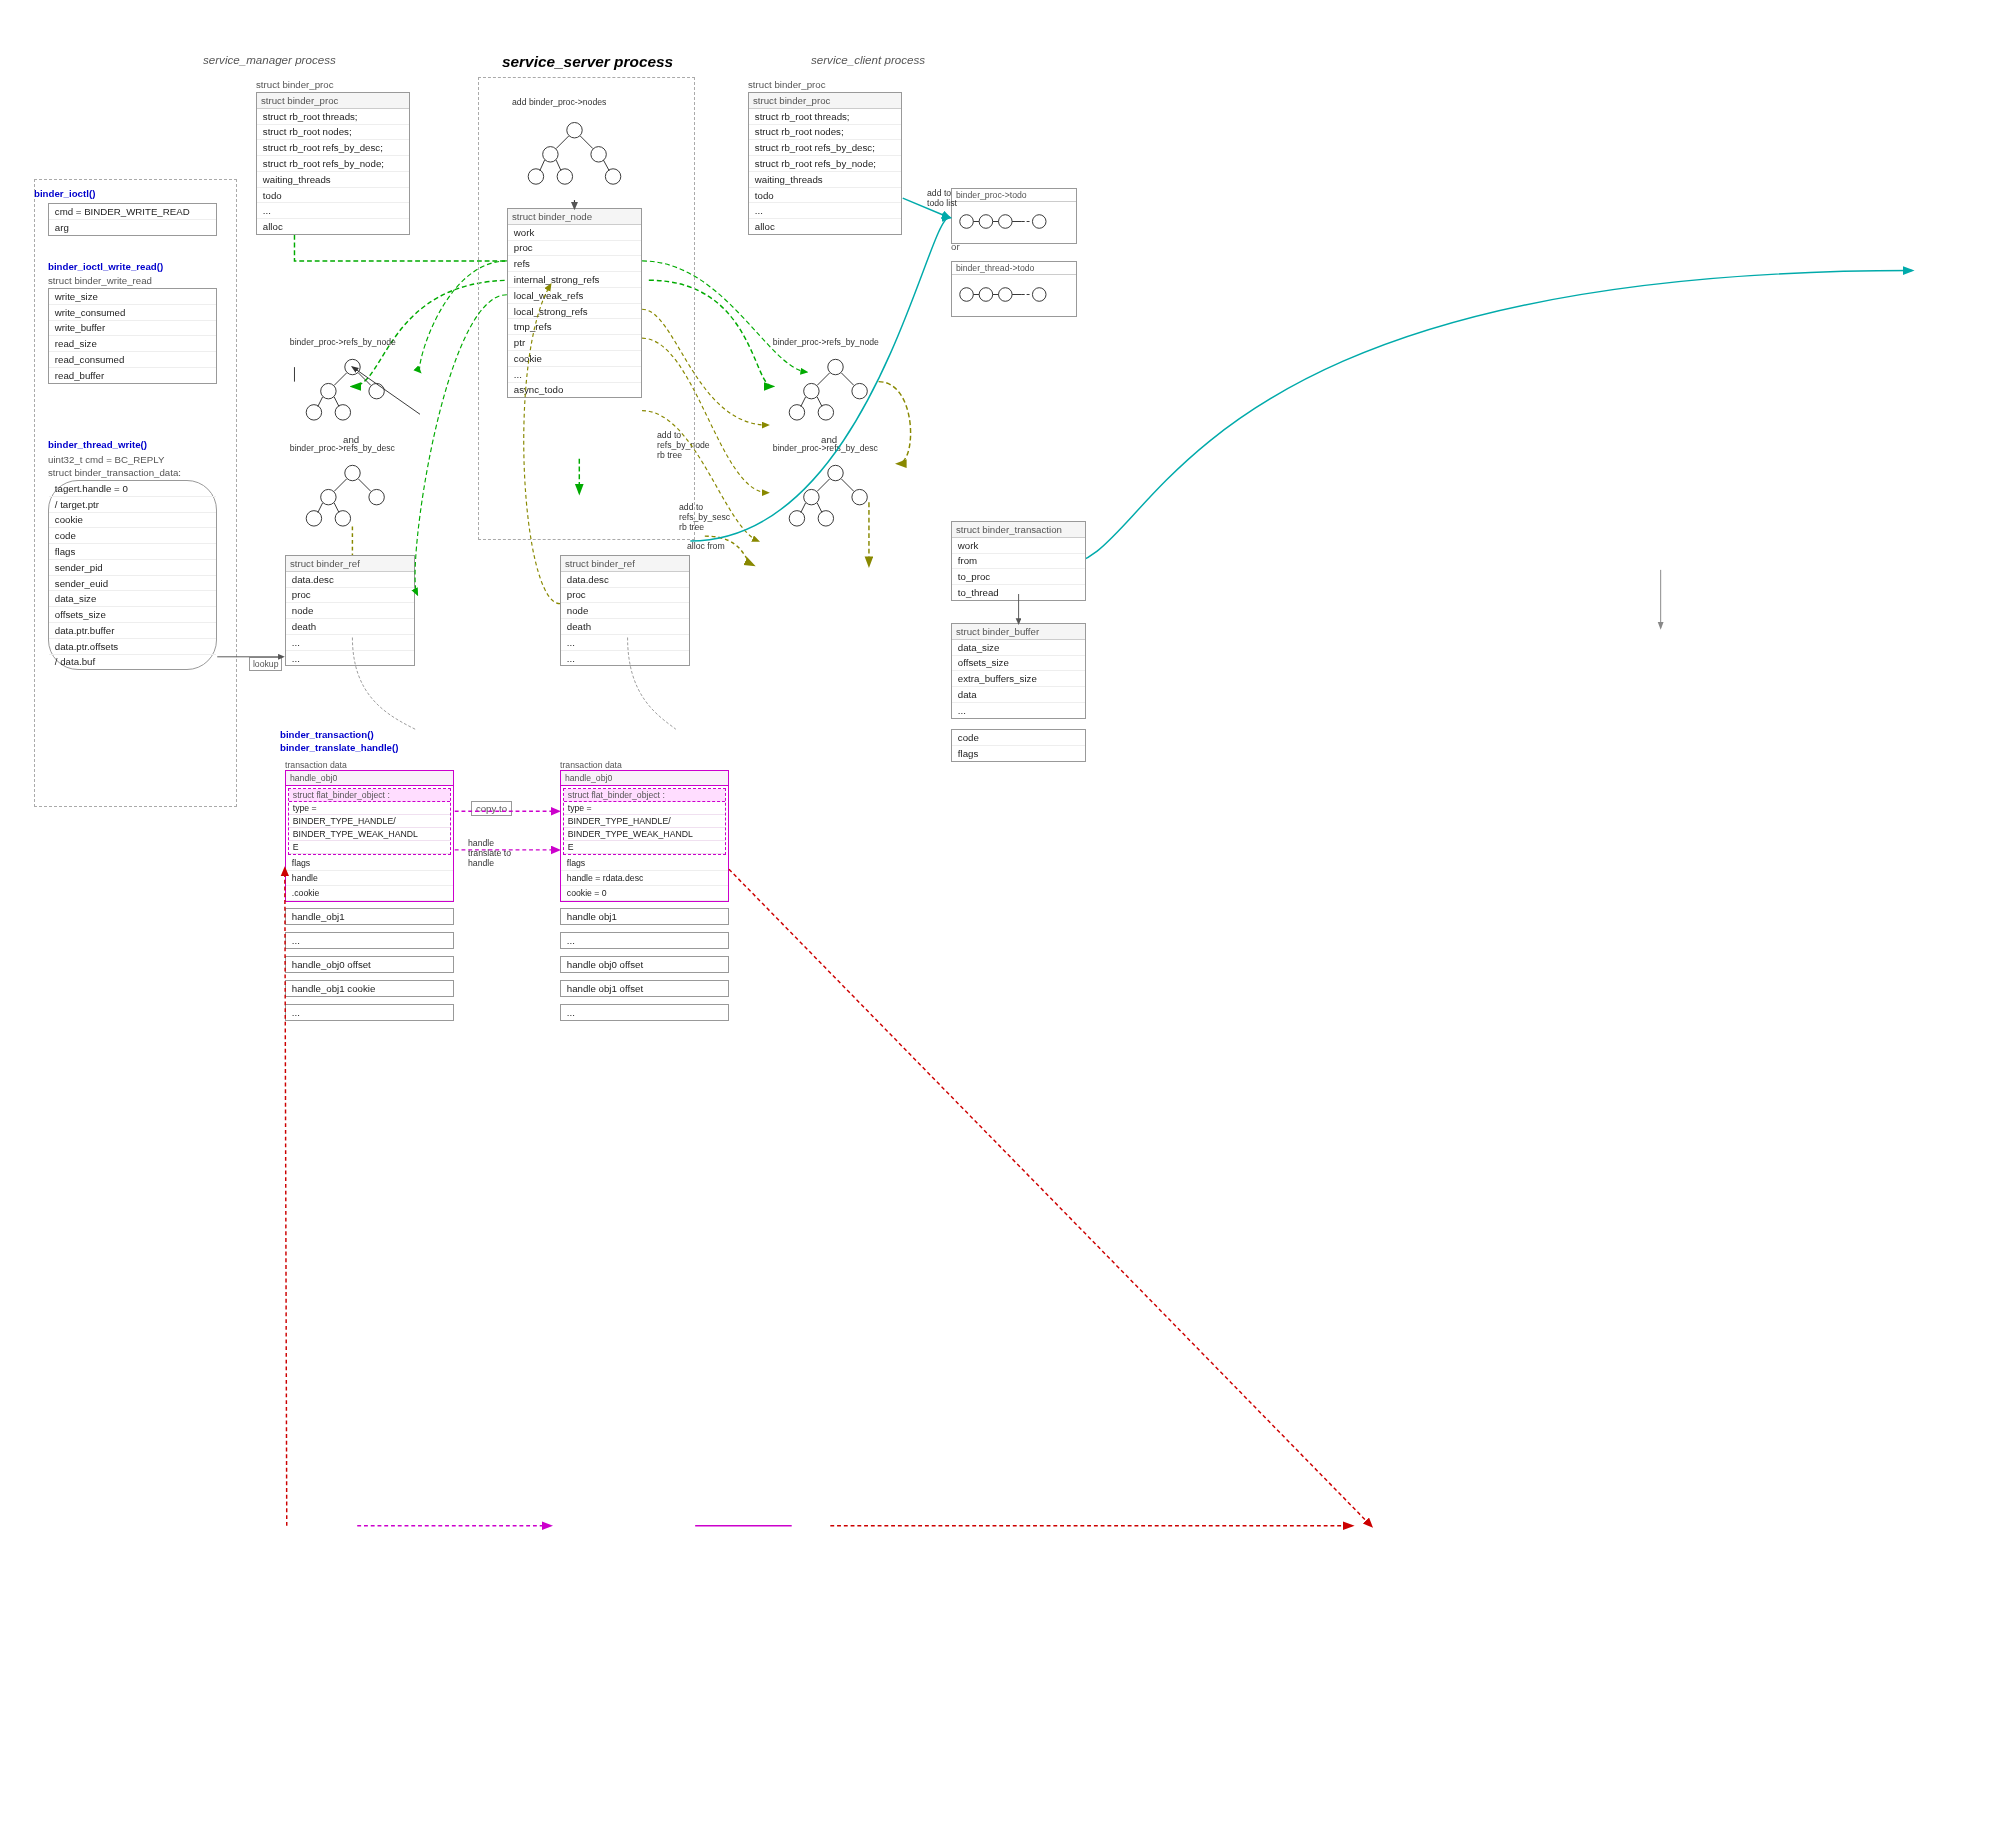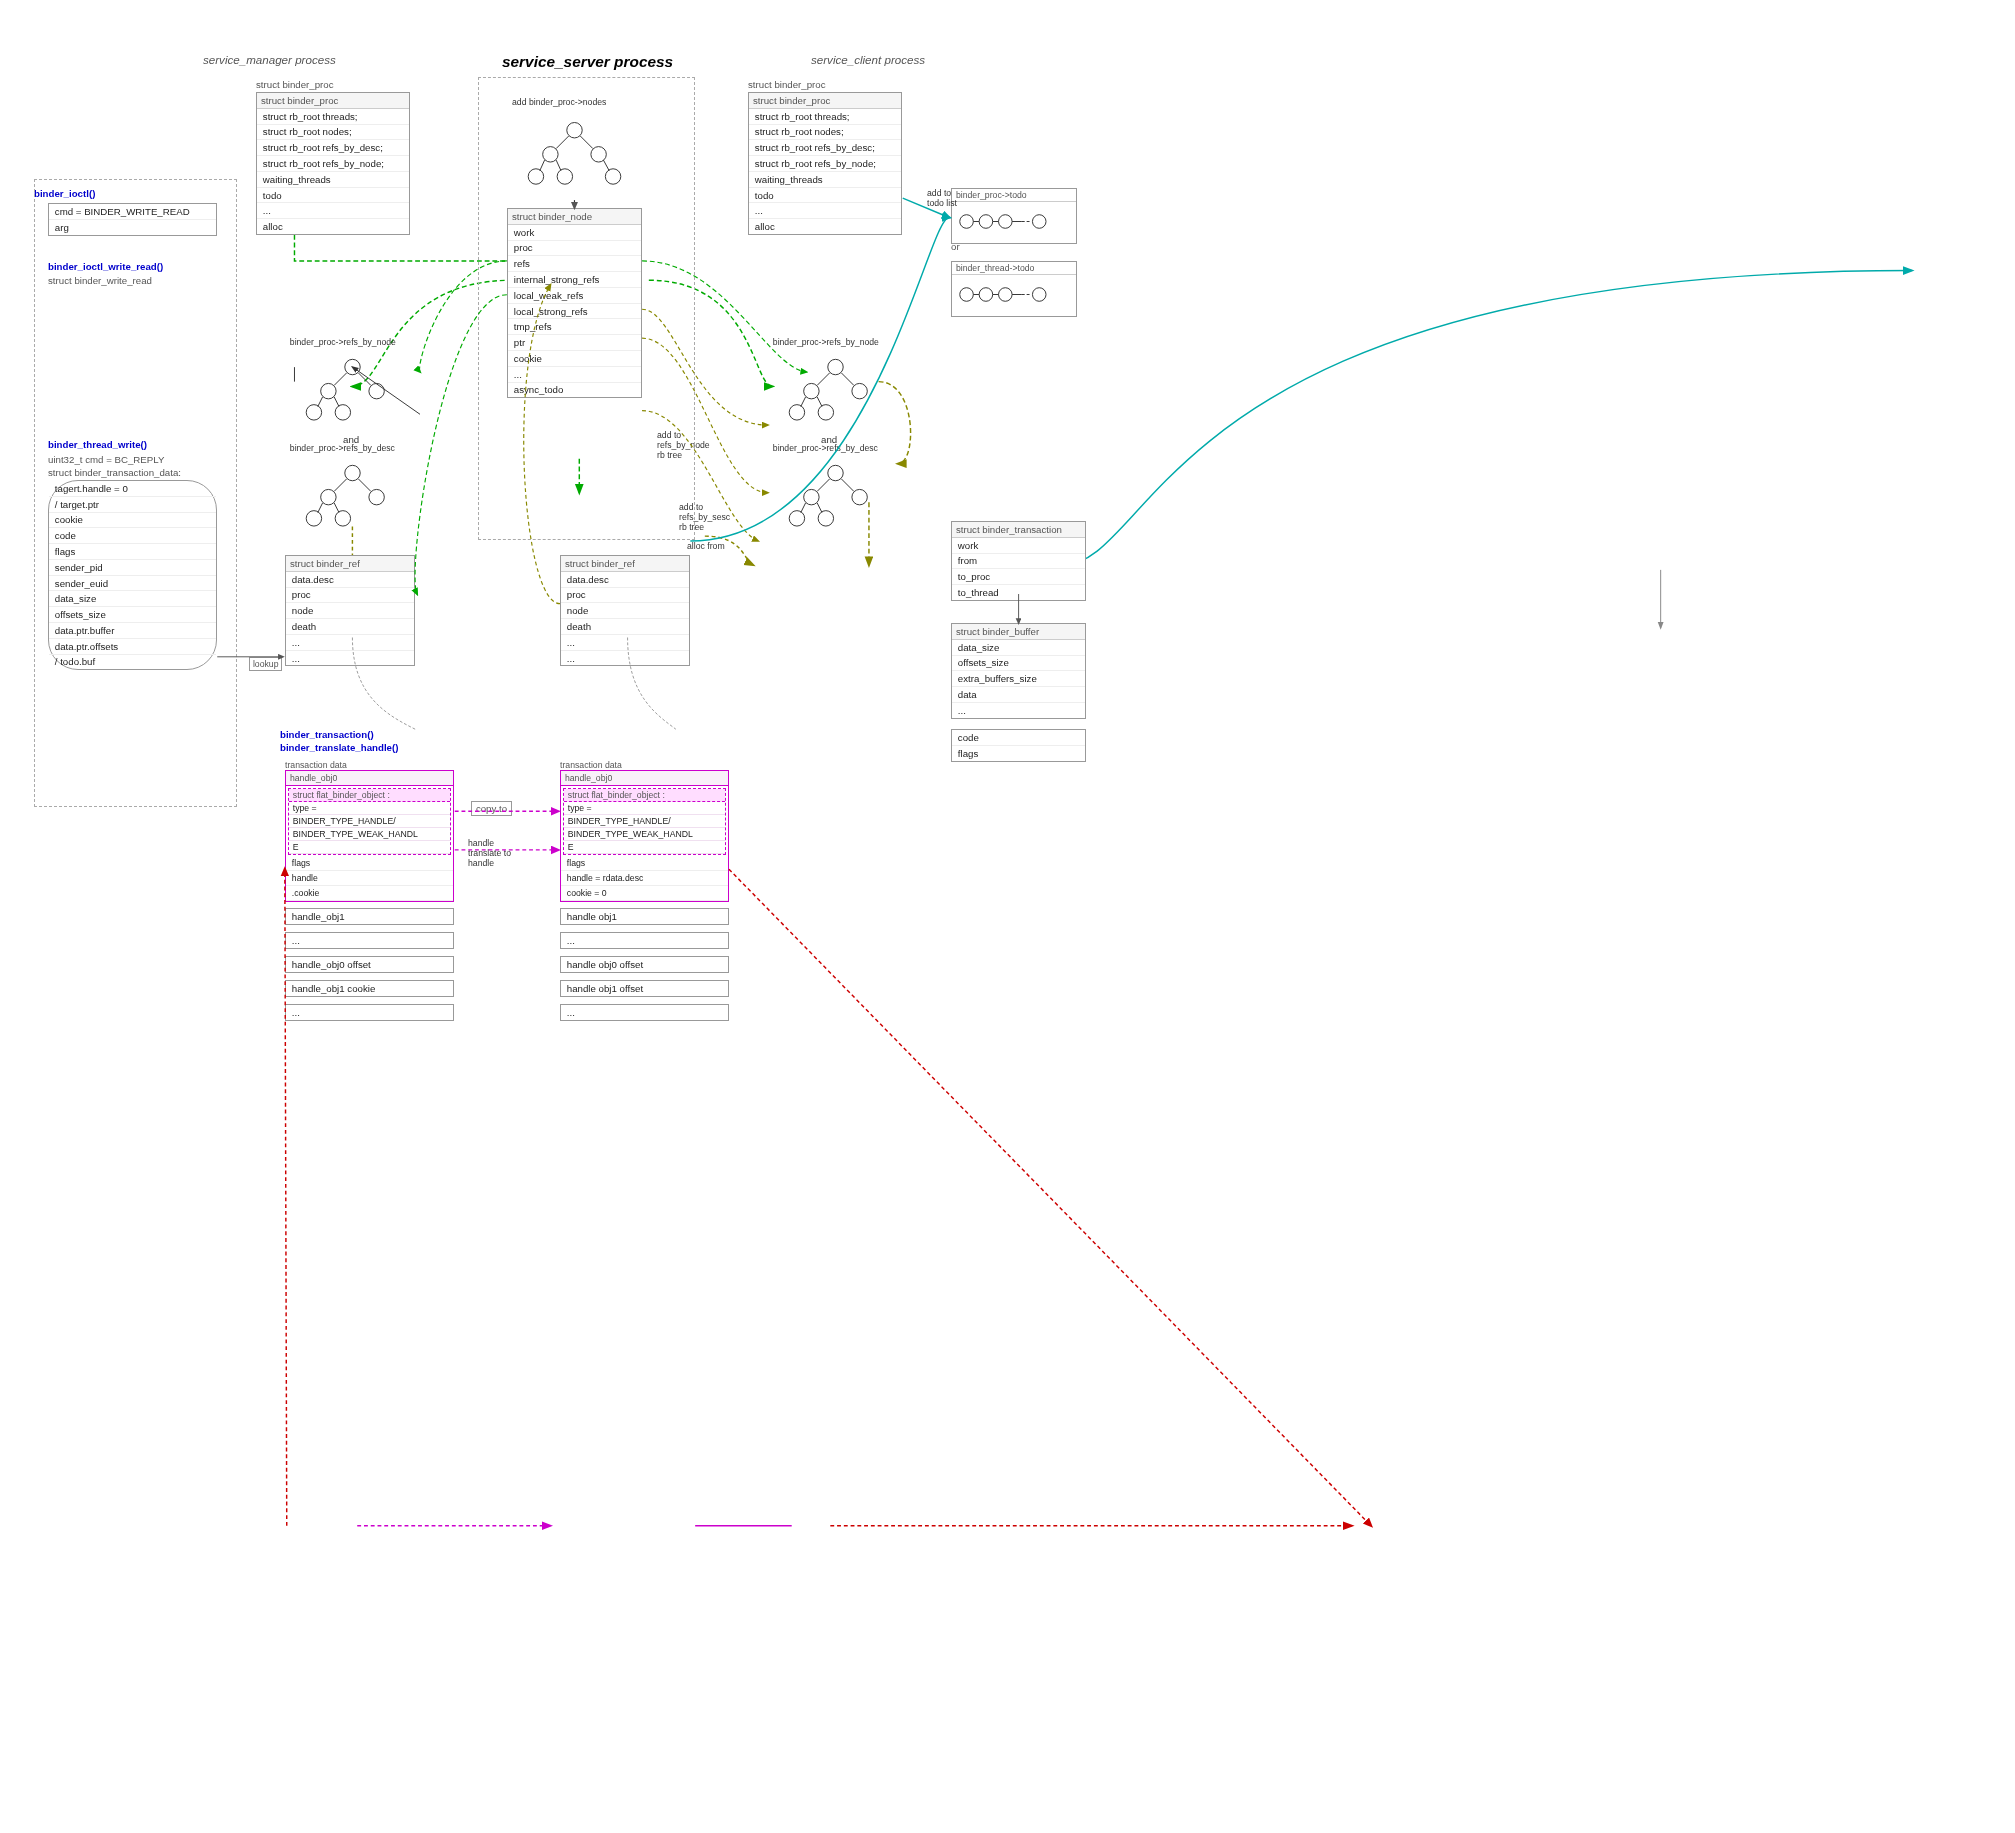--- a/index.html
+++ b/index.html
@@ -356,37 +356,45 @@
   </div>
 
   <div class="func-label" style="left:34px; top:188px;">binder_ioctl()</div>
   <div class="struct-box" style="left:48px; top:203px; width:169px;">
     <div class="field">cmd = BINDER_WRITE_READ</div>
     <div class="field">arg</div>
   </div>
 
   <div class="func-label" style="left:48px; top:261px;">binder_ioctl_write_read()</div>
   <div class="section-label" style="left:48px; top:275px; color:#555;">struct binder_write_read</div>
+  <div class="struct-box" style="left:48px; top:288px; width:169px;">
+    <div class="field">write_size</div>
+    <div class="field">write_consumed</div>
+    <div class="field">write_buffer</div>
+    <div class="field">read_size</div>
+    <div class="field">read_consumed</div>
+    <div class="field">read_buffer</div>
+  </div>
 
   <div class="func-label" style="left:48px; top:439px;">binder_thread_write()</div>
   <div class="section-label" style="left:48px; top:454px;">uint32_t cmd = BC_REPLY</div>
   <div class="section-label" style="left:48px; top:467px;">struct binder_transaction_data:</div>
   <div class="struct-box" style="left:48px; top:480px; width:169px;border-radius:30px;">
     <div class="field">tagert.handle = 0</div>
     <div class="field">/ target.ptr</div>
     <div class="field">cookie</div>
     <div class="field">code</div>
     <div class="field">flags</div>
     <div class="field">sender_pid</div>
     <div class="field">sender_euid</div>
     <div class="field">data_size</div>
     <div class="field">offsets_size</div>
     <div class="field">data.ptr.buffer</div>
     <div class="field">data.ptr.offsets</div>
-    <div class="field">/ todo.buf</div>
+    <div class="field">/ data.buf</div>
   </div>
 
   <div class="lookup-label" style="left:249px; top:657px;">lookup</div>
 
   <div class="func-label" style="left:280px; top:729px;">binder_transaction()</div>
   <div class="func-label" style="left:280px; top:742px;">binder_translate_handle()</div>
 
   <div class="transaction-data-label" style="left:285px; top:760px;">transaction data</div>
 
   <div class="flat-binder-box" style="left:285px; top:770px; width:169px;">

